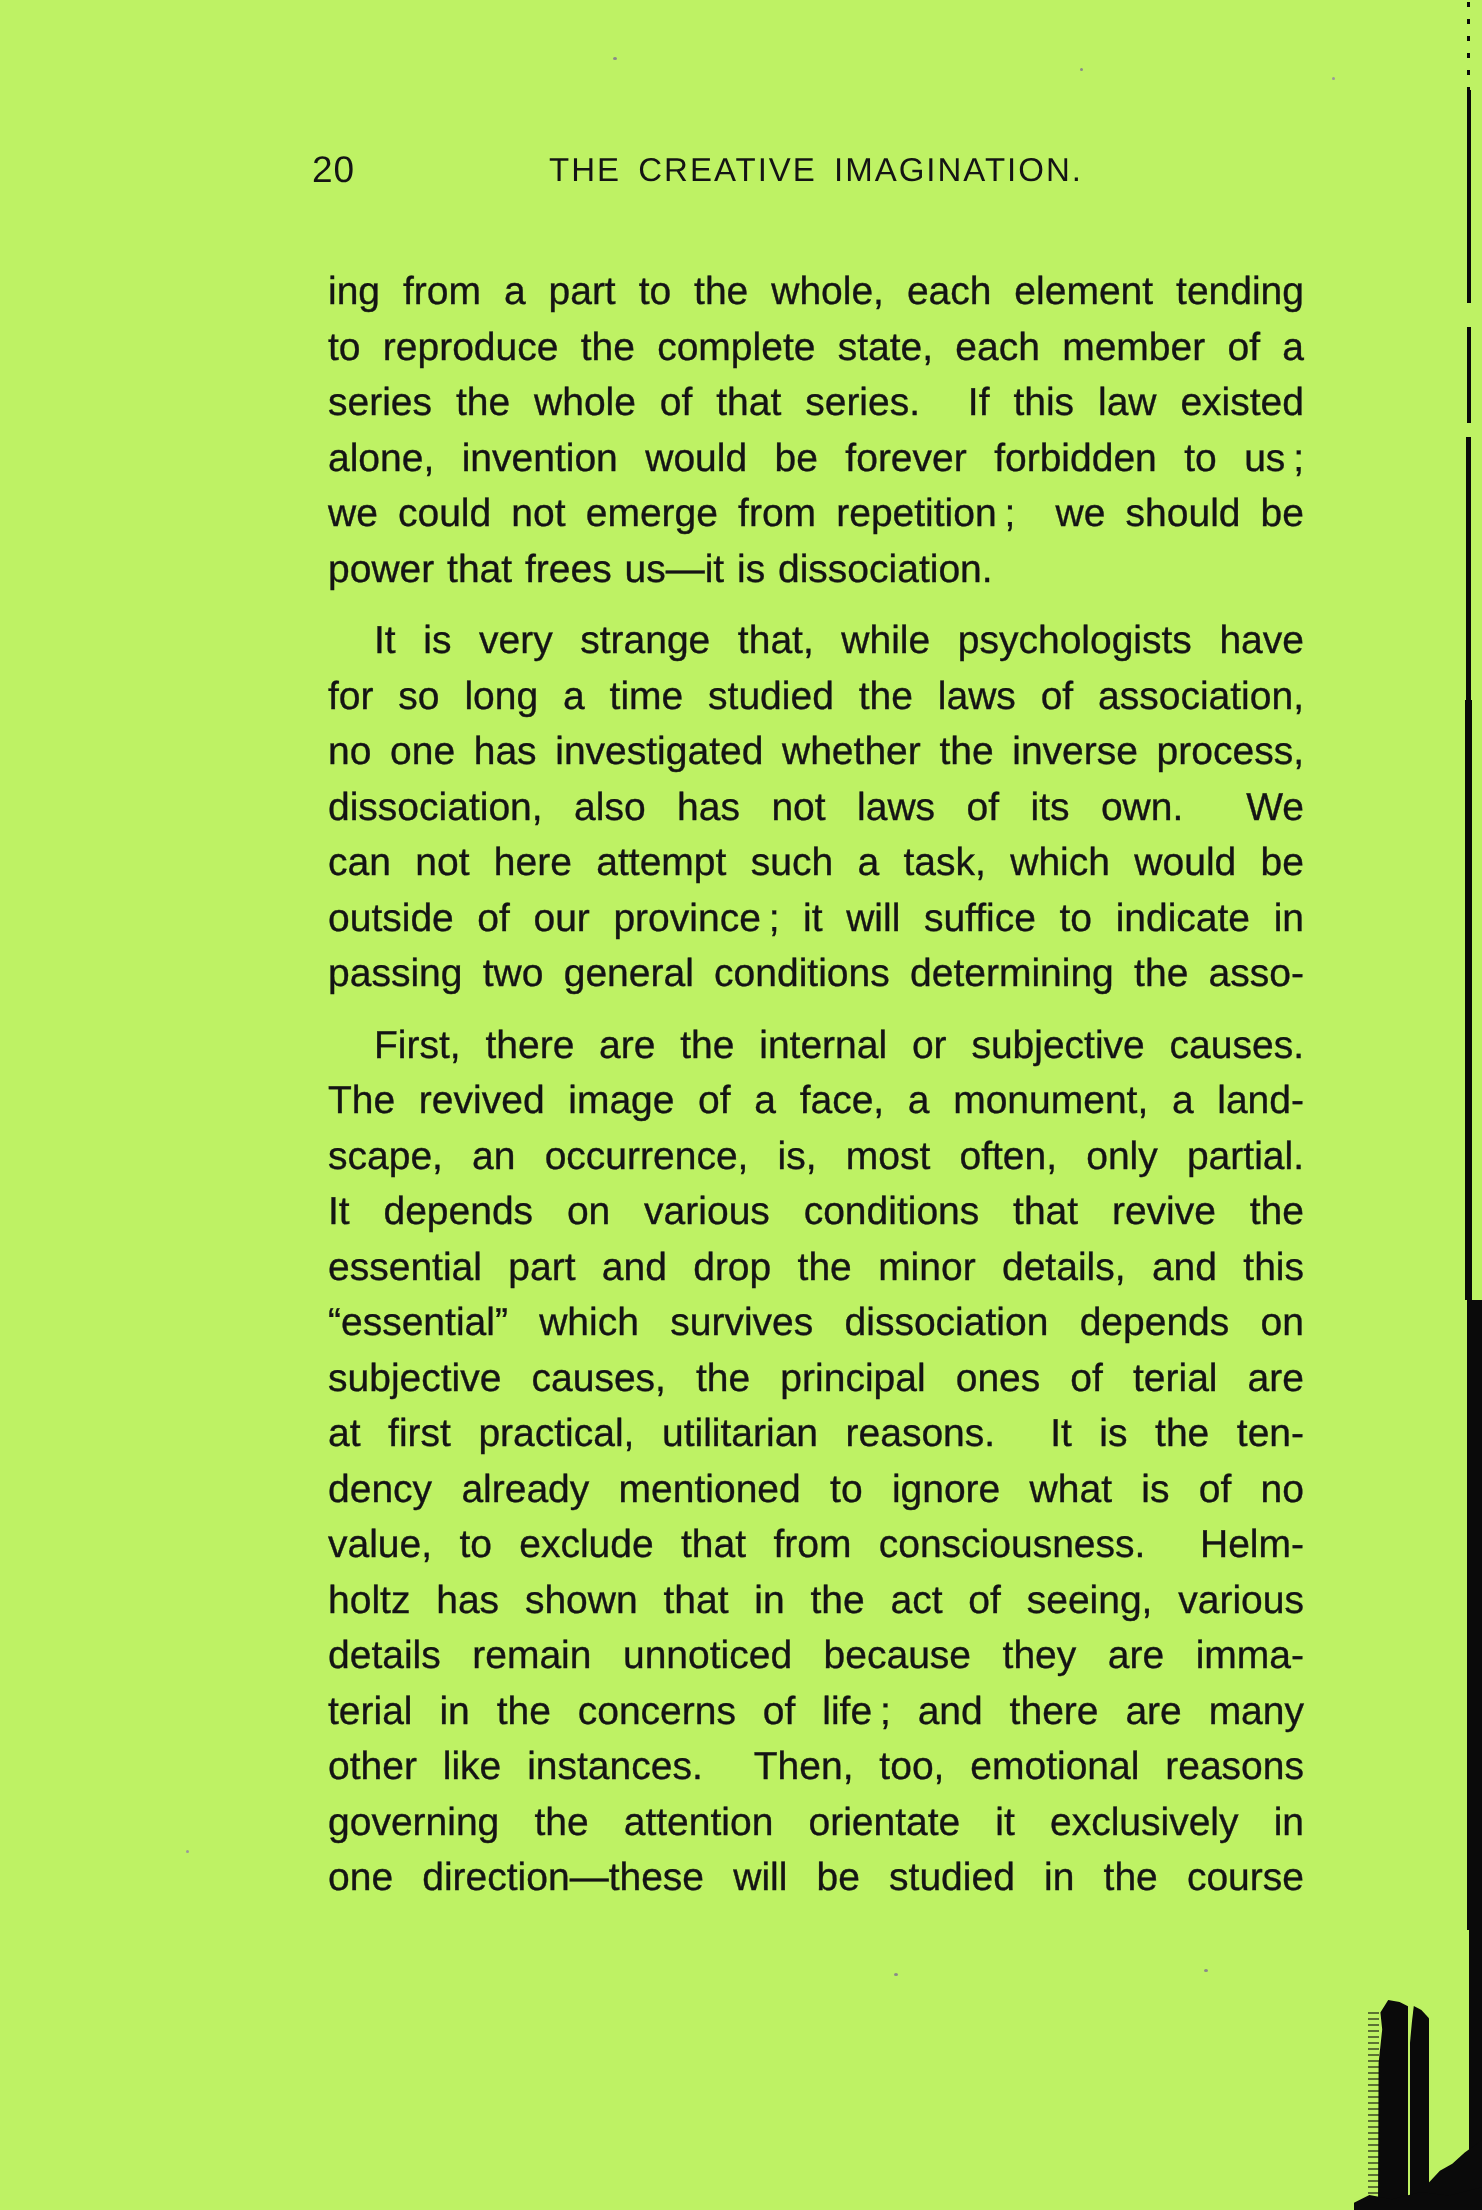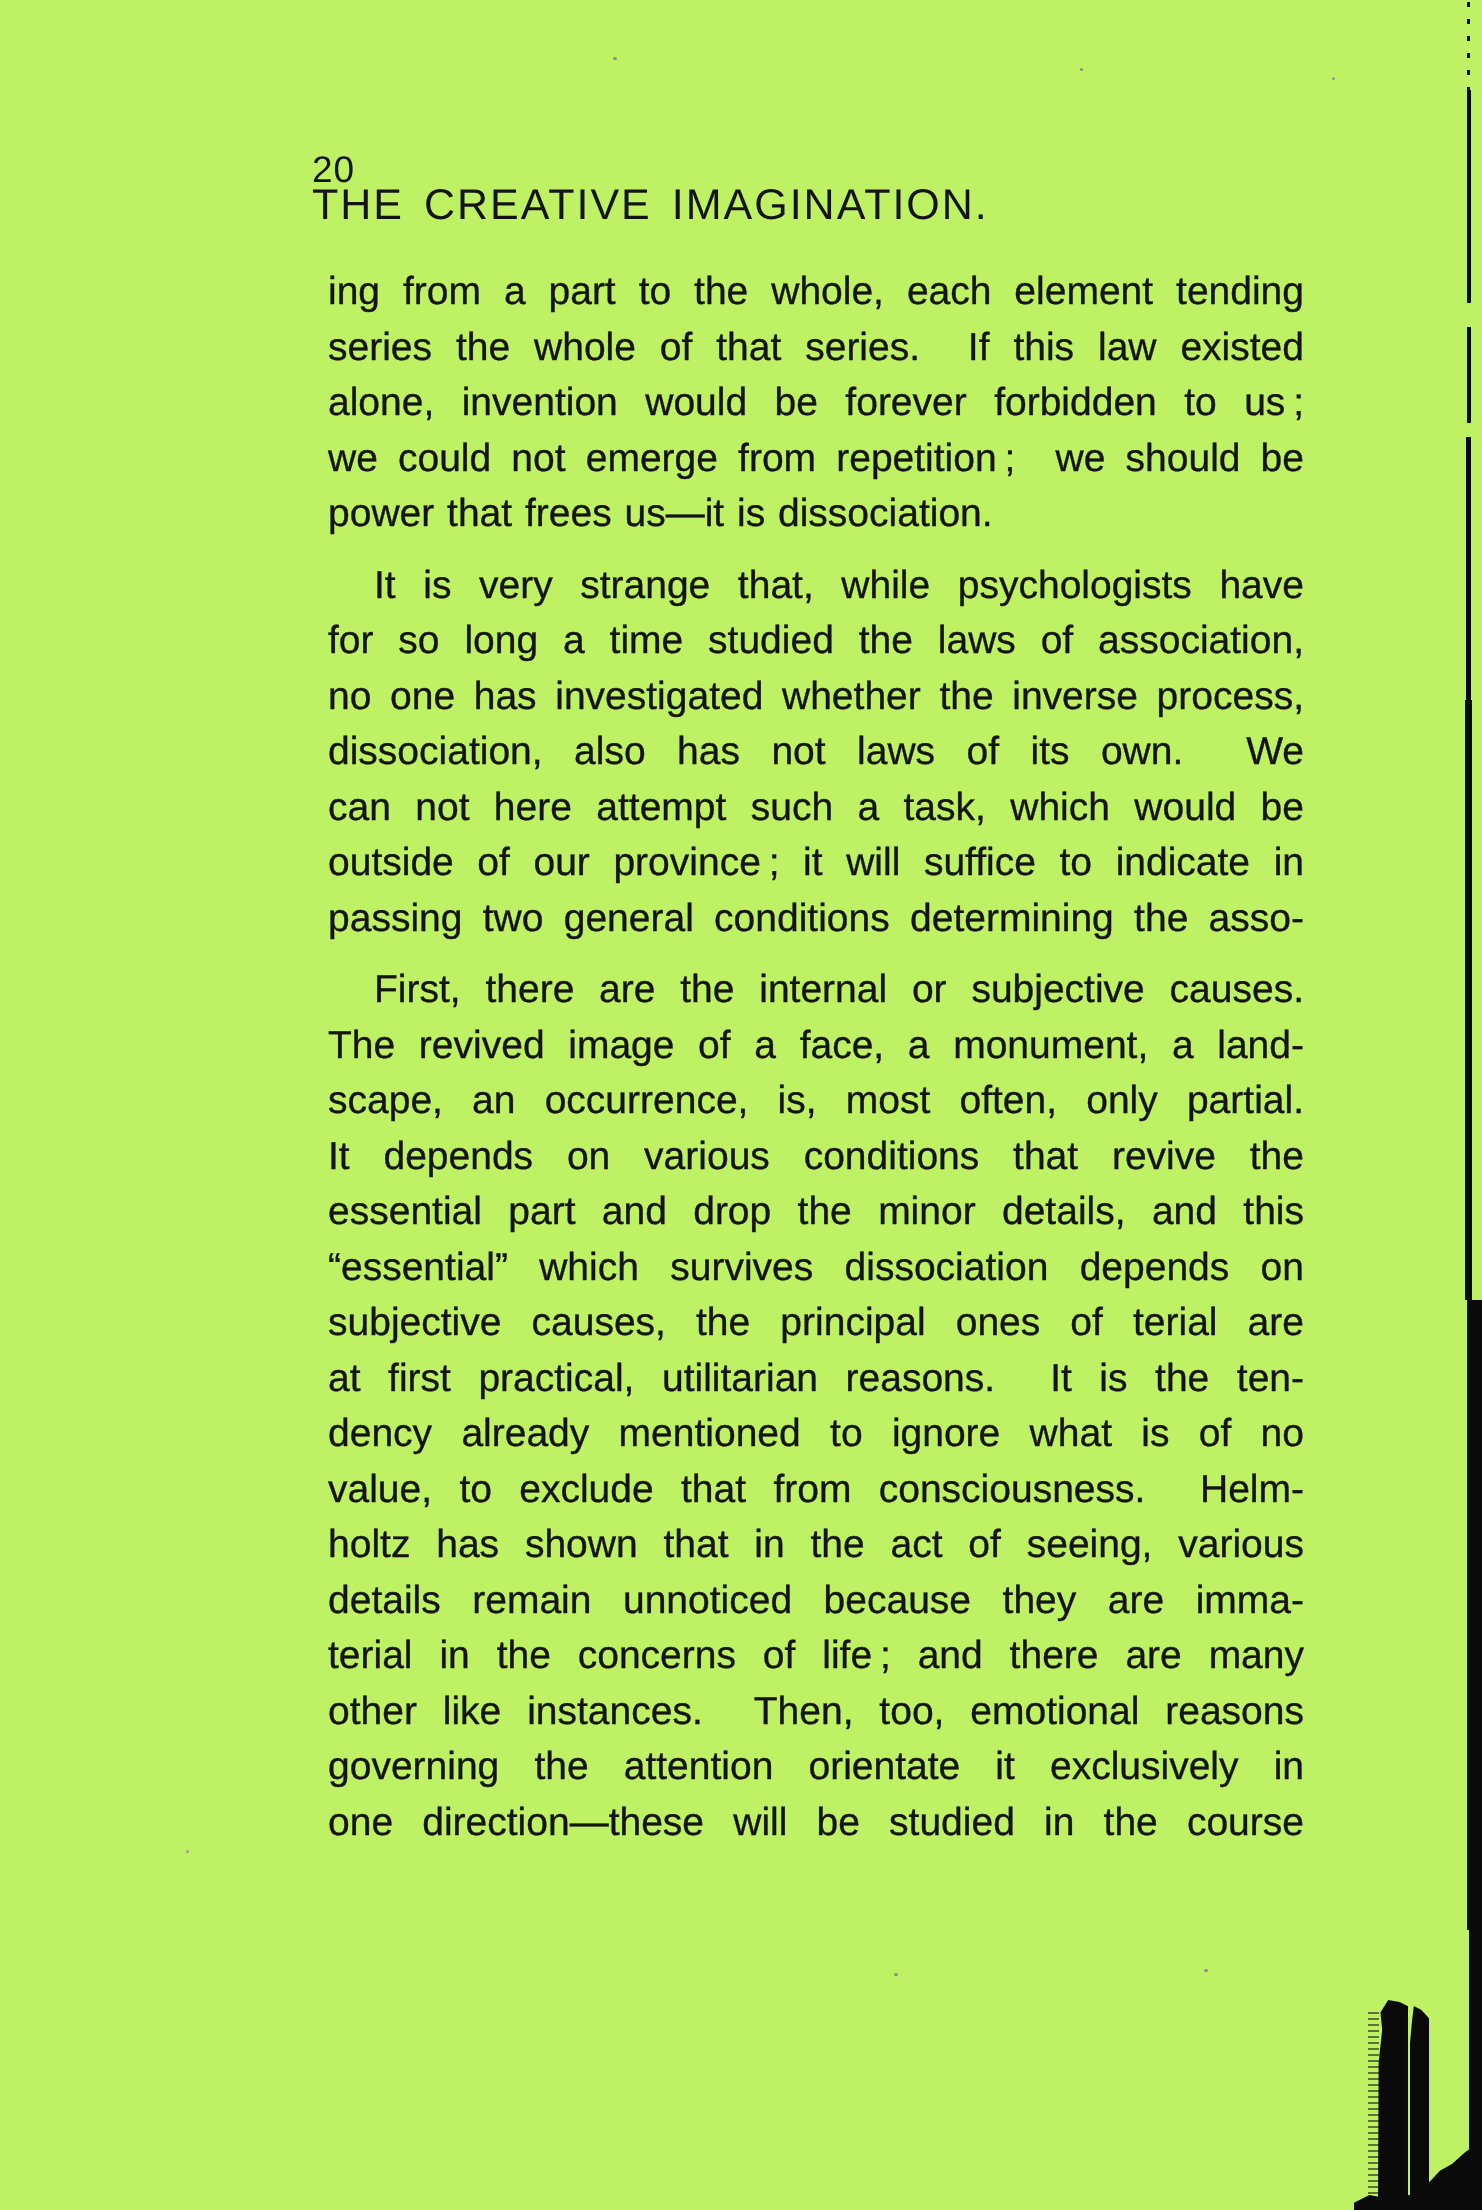--- a/index.html
+++ b/index.html
@@ -21,25 +21,25 @@
     line-height: 48px;
   }
   .pagenum {
     position: absolute; left: 0; top: 0;
     font-size: 37px;
     letter-spacing: 1px;
   }
   .runtitle {
     position: absolute; left: 0; top: 0;
     width: 100%;
-    font-size: 43px;
+    text-align: center;
+    font-size: 33px;
     letter-spacing: 2px;
     word-spacing: 6px;
     white-space: nowrap;
-    margin-top: 35px;
   }
   
   .bodytext {
     position: absolute;
     top: 248px; left: 312px;
     width: 1008px;
   }
   .para { margin: 16px; padding: 0; }
   .line {
     font-size: 39px;
@@ -101,20 +101,21 @@
 <div class="page">
 
   <div class="runhead">
     <span class="pagenum">20</span>
     <span class="runtitle">THE CREATIVE IMAGINATION.</span>
   </div>
 
   <div class="bodytext">
       <div class="para">
         <div class="line">ing from a part to the whole, each element tending</div>
+        <div class="line">to reproduce the complete state, each member of a</div>
         <div class="line">series the whole of that series.&nbsp; If this law existed</div>
         <div class="line">alone, invention would be forever forbidden to us ;</div>
         <div class="line">we could not emerge from repetition ;&nbsp; we should be</div>
         <div class="line last">power that frees us—it is dissociation.</div>
       </div>
       <div class="para">
         <div class="line indent">It is very strange that, while psychologists have</div>
         <div class="line">for so long a time studied the laws of association,</div>
         <div class="line">no one has investigated whether the inverse process,</div>
         <div class="line">dissociation, also has not laws of its own.&nbsp; We</div>

